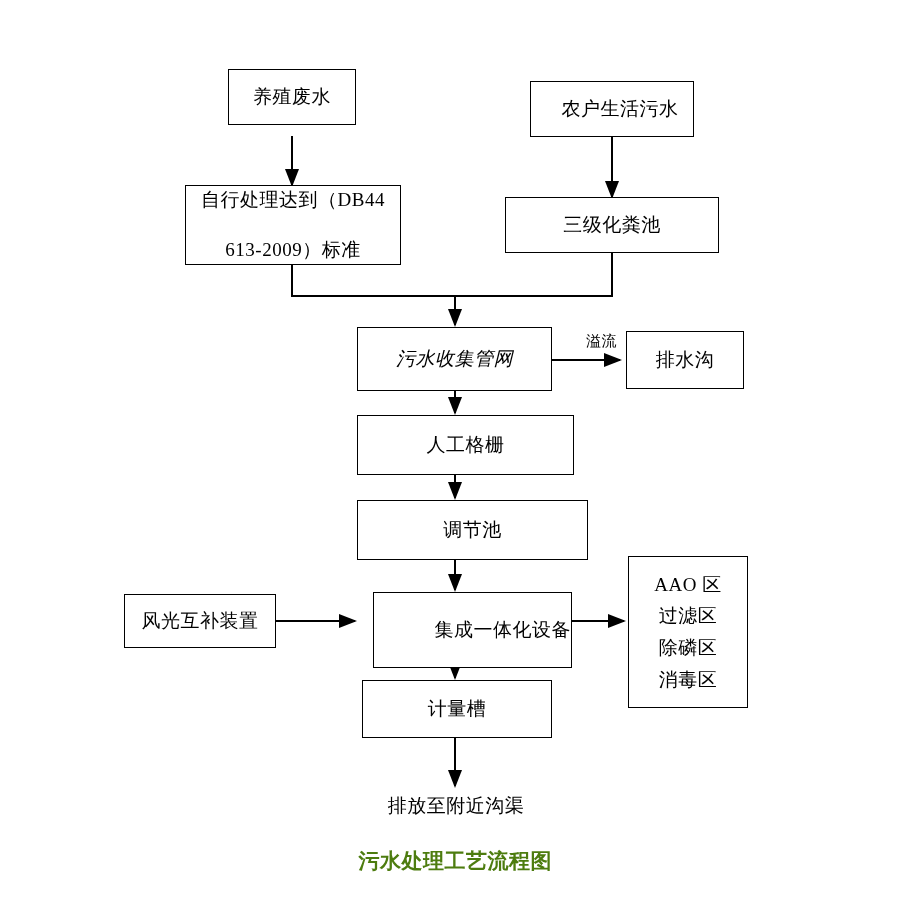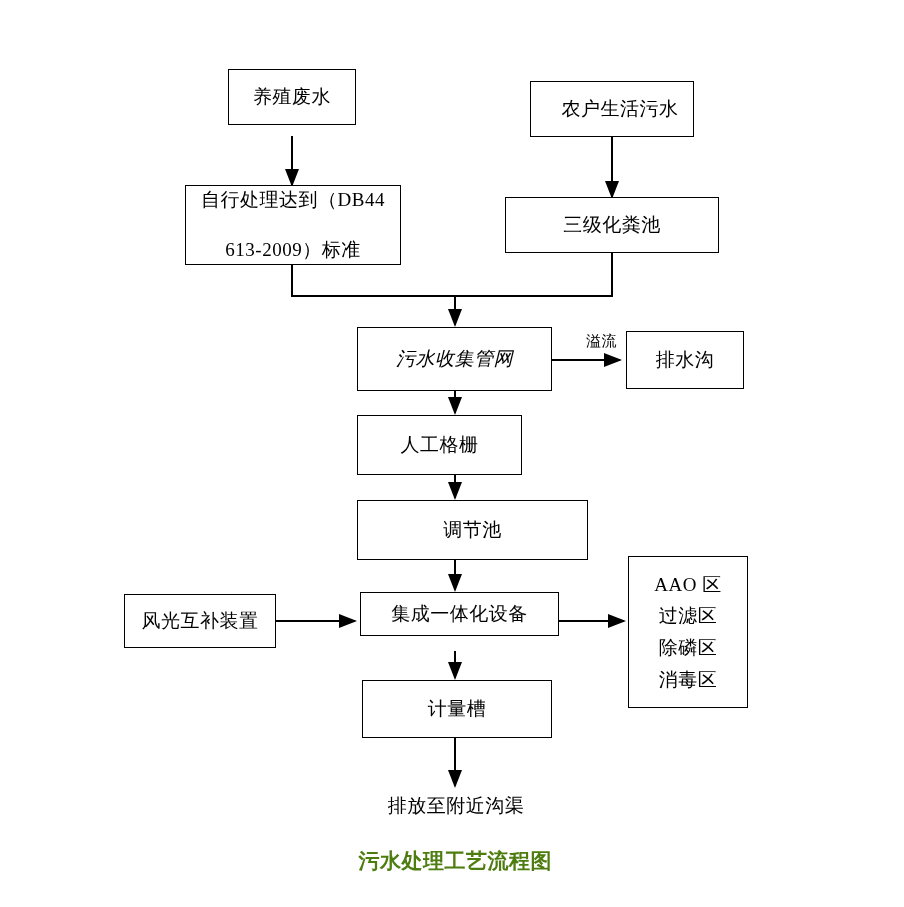--- a/index.html
+++ b/index.html
@@ -132,33 +132,33 @@
   <div class="node" style="left:357px; top:327px; width:195px; height:64px;font-style:italic;">
     <span class="line">污水收集管网</span>
   </div>
 
   <div class="small-label" style="left:562px; top:332px;margin-left:24px;">溢流</div>
 
   <div class="node" style="left:626px; top:331px; width:118px; height:58px;">
     <span class="line">排水沟</span>
   </div>
 
-  <div class="node" style="left:357px; top:415px; width:165px; height:60px;">
+  <div class="node" style="left:357px; top:415px; width:217px; height:60px;">
     <span class="line">人工格栅</span>
   </div>
 
   <div class="node" style="left:357px; top:500px; width:231px; height:60px;">
     <span class="line">调节池</span>
   </div>
 
   <div class="node" style="left:124px; top:594px; width:152px; height:54px;">
     <span class="line">风光互补装置</span>
   </div>
 
-  <div class="node" style="left:360px; top:592px; width:199px; height:44px;">
+  <div class="node" style="left:373px; top:592px; width:199px; height:76px;align-items:flex-end;">
     <span class="line">集成一体化设备</span>
   </div>
 
   <div class="node" style="left:628px; top:556px; width:120px; height:152px;">
     <span class="line stack-item">AAO 区</span>
     <span class="line stack-item">过滤区</span>
     <span class="line stack-item">除磷区</span>
     <span class="line stack-item">消毒区</span>
   </div>
 

